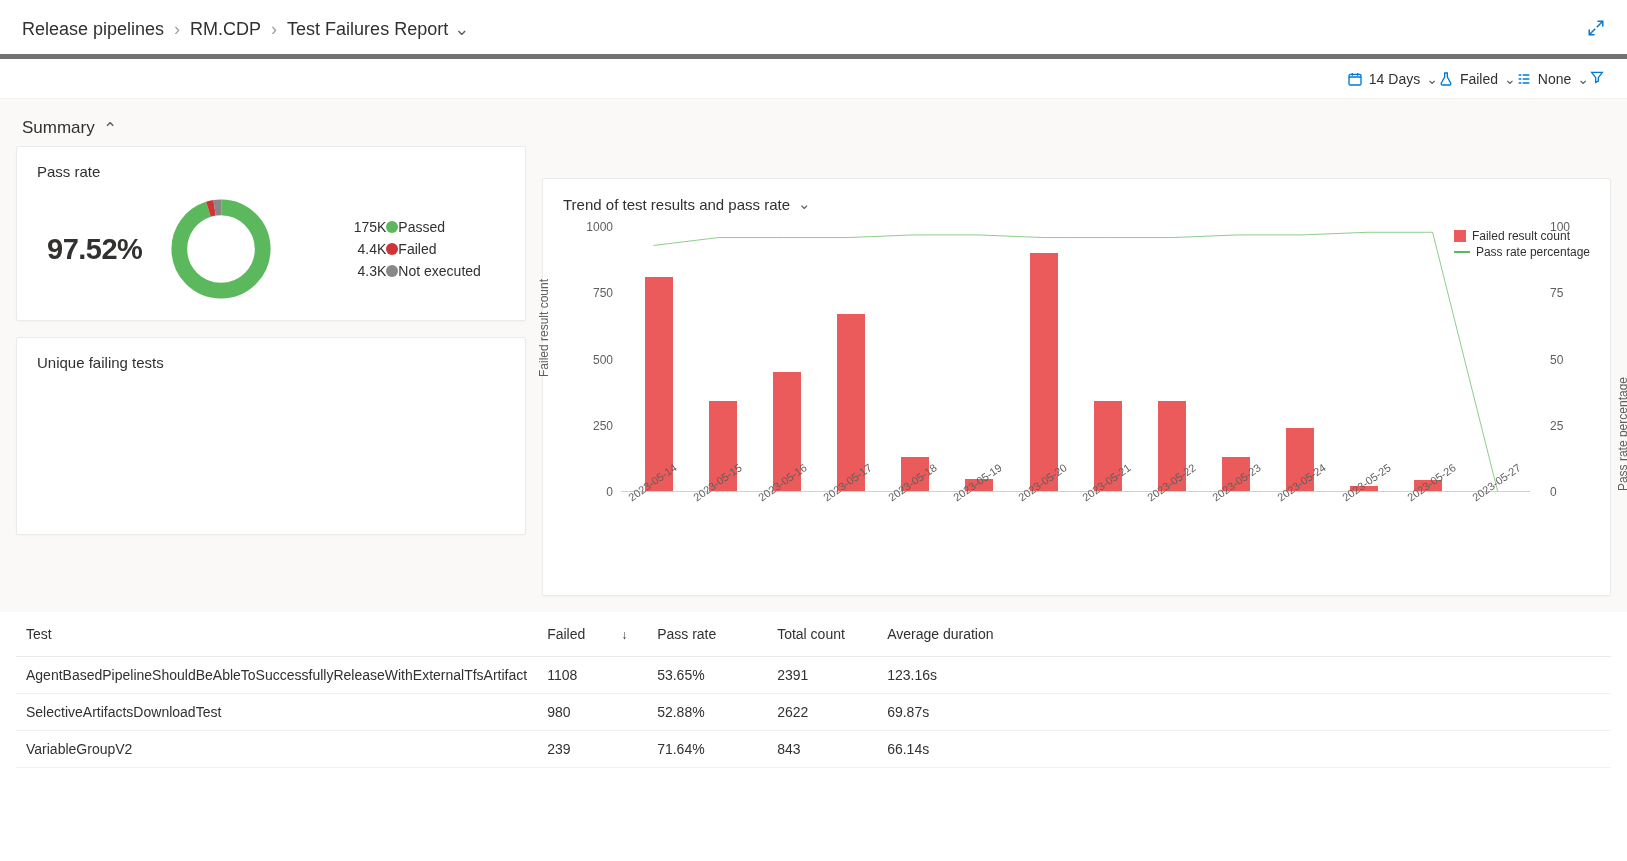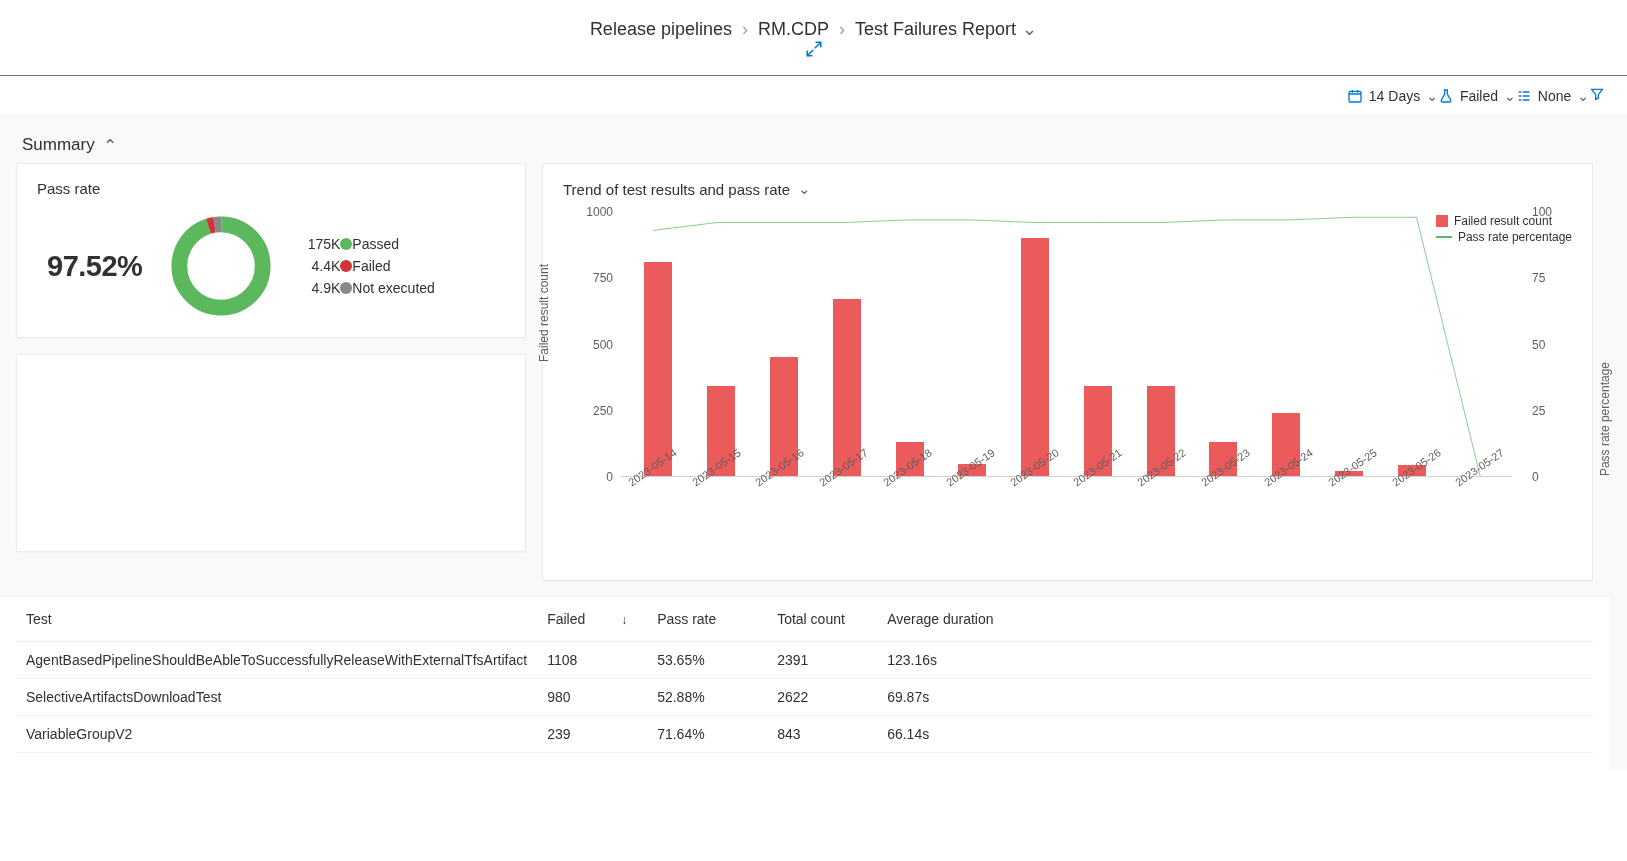--- a/index.html
+++ b/index.html
@@ -6,55 +6,54 @@
   body {
     margin: 0; padding: 0;
     font-family: "Segoe UI", -apple-system, sans-serif;
     font-size: 14px; color: #323130;
     background: #fff;
     width: 1627px;
   }
   .header {
     display: flex; align-items: center; justify-content: space-between;
     padding: 18px 22px 14px 22px;
-    border-bottom: 1px solid #737373;
-    flex-direction: column;
+    border-bottom: 5px solid #737373;
   }
   .breadcrumb { display: flex; align-items: center; gap: 10px; font-size: 18px; }
   .breadcrumb a { color: #323130; text-decoration: none; }
   .crumb-sep { color: #a19f9d; }
   .crumb-current { display: flex; align-items: flex-end; gap: 6px; }
   .chev { color: #605e5c; }
   .expand-icon svg { width: 18px; height: 18px; stroke: #0078d4; }
   .toolbar {
     display: flex; justify-content: flex-end; align-items: center;
     padding: 10px 22px; 
     border-bottom: 1px solid #f3f2f1;
   }
   .tool { display: inline-flex; align-items: center; gap: 6px; cursor: pointer; color: #323130;}
   .tool .icn { display: inline-flex; color: #0078d4; }
   .tool .icn svg { width: 16px; height: 16px; }
   .filter-icn svg { width: 16px; height: 16px; stroke: #0078d4; fill: none;}
-  .body { background: #faf9f8; padding: 0 18px 0 0; }
+  .body { background: #faf9f8; padding: 0 0 0 0; }
   .section-head { padding: 18px 22px 8px 22px; font-size: 17px; display: flex; align-items: center; gap: 8px;}
   .panels { display: flex; gap: 16px; padding: 0 16px 16px 16px; }
   .left-col { width: 510px; display: flex; flex-direction: column; gap: 16px;}
   .card { background: #fff; border: 1px solid #edebe9; padding: 16px 20px; border-radius: 2px; box-shadow: 0 1px 2px rgba(0,0,0,.03);}
   .card-title { font-size: 15px; margin-bottom: 14px; display:flex; align-items:center; gap:8px;}
   .pass-body { display: flex; align-items: center; gap: 24px; }
   .big-pct { font-size: 29px; font-weight: 600; letter-spacing: -.5px; padding-left: 10px;}
   .donut { width: 110px; height: 110px; }
   .legend { display: flex; flex-direction: column; gap: 6px; font-size: 14px;}
-  .legend .row { display: flex; align-items: center; }
+  .legend .row { display: flex; align-items: center;  margin-left: 46px;}
   .legend .num { width: 40px; text-align: right; color: #323130;}
   .dot { width: 12px; height: 12px; border-radius: 50%; display:inline-block;}
   .uft-num { color: #d13438; font-size: 20px; font-weight: 400; }
   .uft-text { font-size: 14px; }
   .right-col { flex: 1; }
-  .trend-card { height: 418px; position: relative; }
+  .trend-card { height: 418px; position: relative; margin-top: 32px; }
   .chart-wrap { position: relative; height: 340px; margin-top: 4px;}
   .y-axis-l, .y-axis-r { position: absolute; top: 0; height: 265px; font-size: 12px; color: #605e5c;}
   .y-axis-l { left: 0; width: 50px; text-align: right;}
   .y-axis-r { right: 0; width: 40px; text-align: left;}
   .y-axis-l div, .y-axis-r div { position: absolute; width: 100%; transform: translateY(-50%);}
   .plot { position: absolute; left: 58px; right: 60px; top: 0; height: 265px; border-bottom: 1px solid #d2d0ce;}
   .bars { position: absolute; inset: 0; display: flex; align-items: flex-end; padding: 0 6px;}
   .bar-slot { flex: 1; display: flex; justify-content: center; align-items: flex-end; height:100%;}
   .bar { width: 28px; background: #ec5b5b; }
   .line-svg { position: absolute; inset: 0; width: 100%; height: 100%; overflow: visible;}
@@ -157,29 +156,30 @@
                 <span class="num">175K</span>
                 <span class="dot" style="background:#5cb85c"></span>
                 <span>Passed</span>
               </div>
             <div class="row">
                 <span class="num">4.4K</span>
                 <span class="dot" style="background:#d13438"></span>
                 <span>Failed</span>
               </div>
             <div class="row">
-                <span class="num">4.9K</span>
+                <span class="num">4.3K</span>
                 <span class="dot" style="background:#8a8886"></span>
                 <span>Not executed</span>
               </div>
           </div>
         </div>
       </div>
 
       <div class="card" style="height:198px">
+        <div class="card-title">Unique failing tests</div>
       </div>
     </div>
 
     <div class="right-col">
       <div class="card trend-card">
         <div class="card-title">
           <span>Trend of test results and pass rate</span>
           <span class="chev">⌄</span>
         </div>
         <div class="trend-legend">

